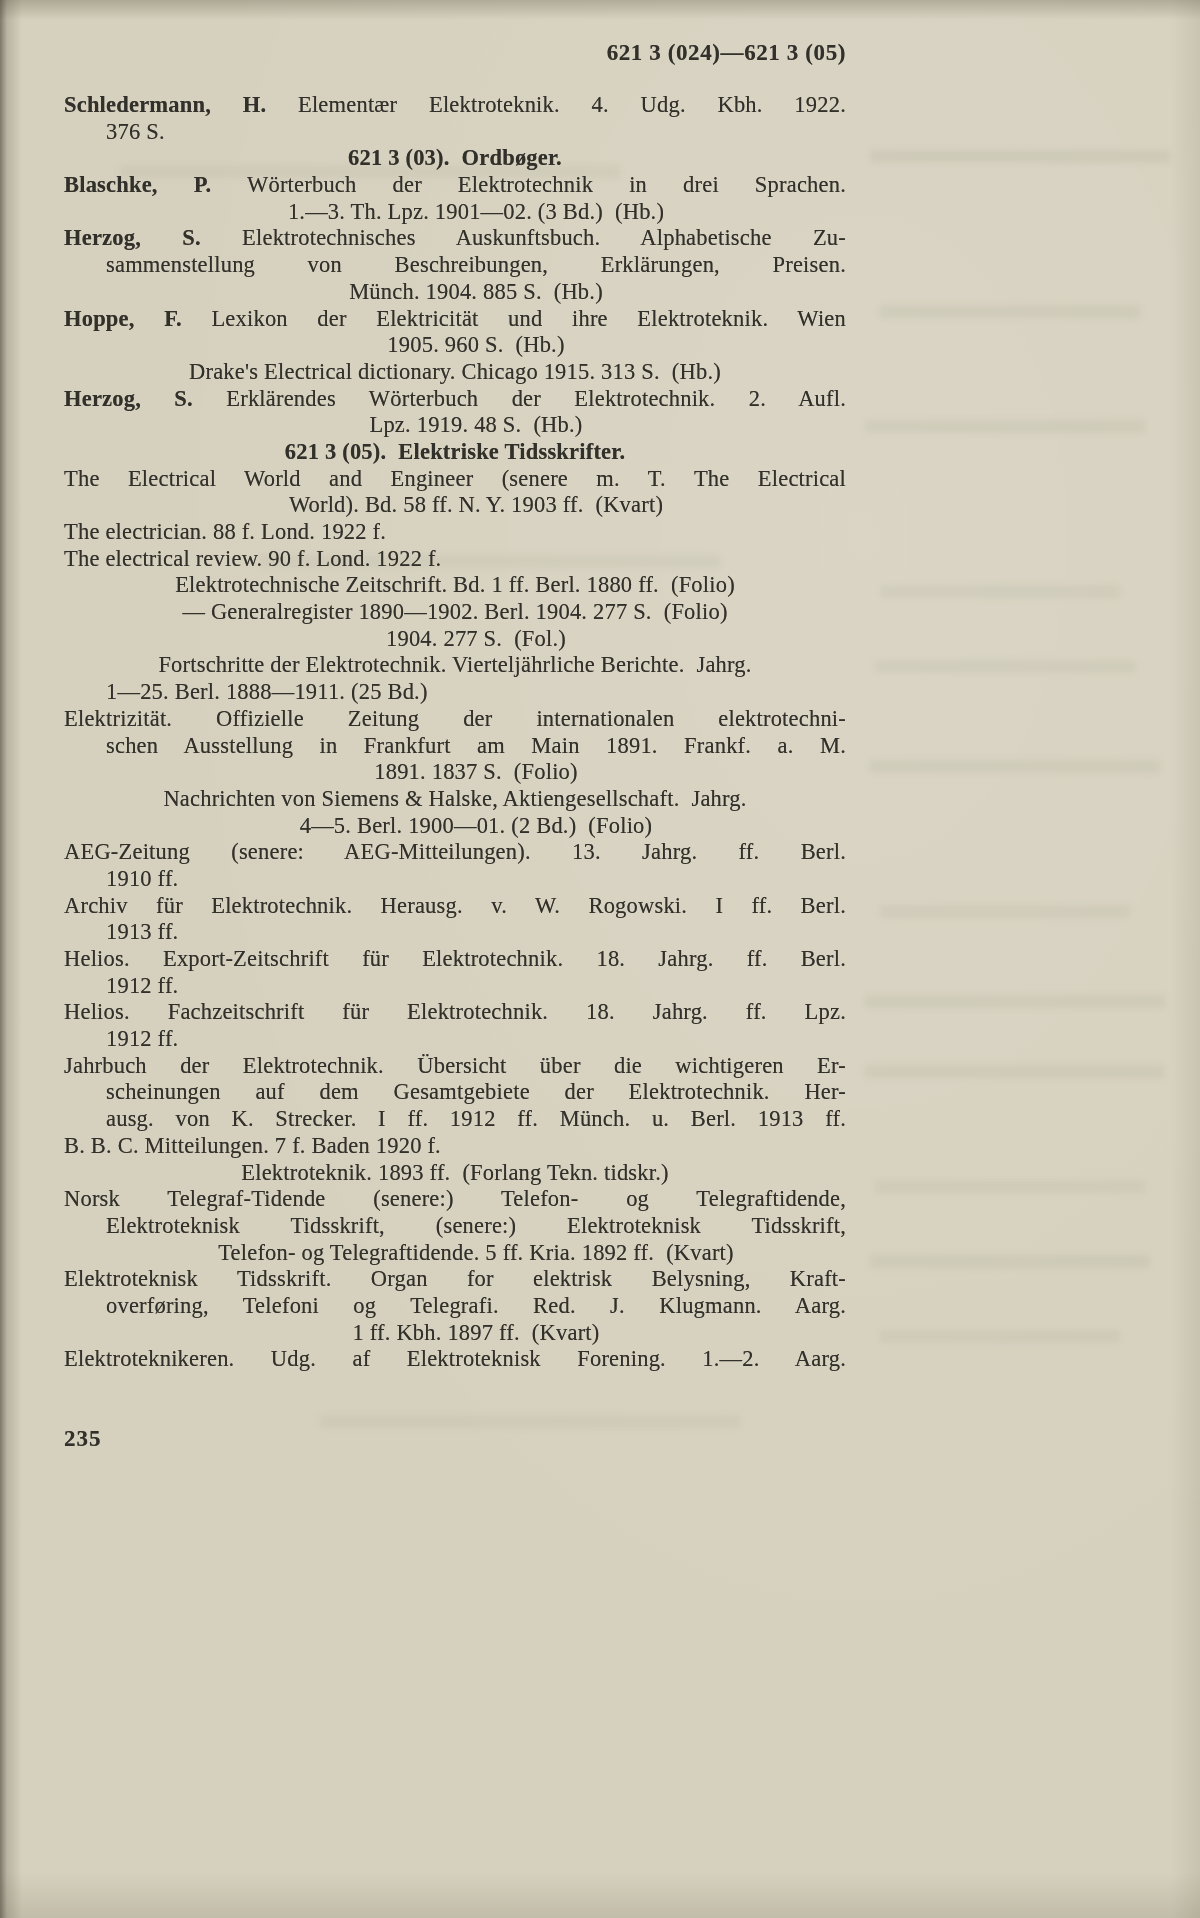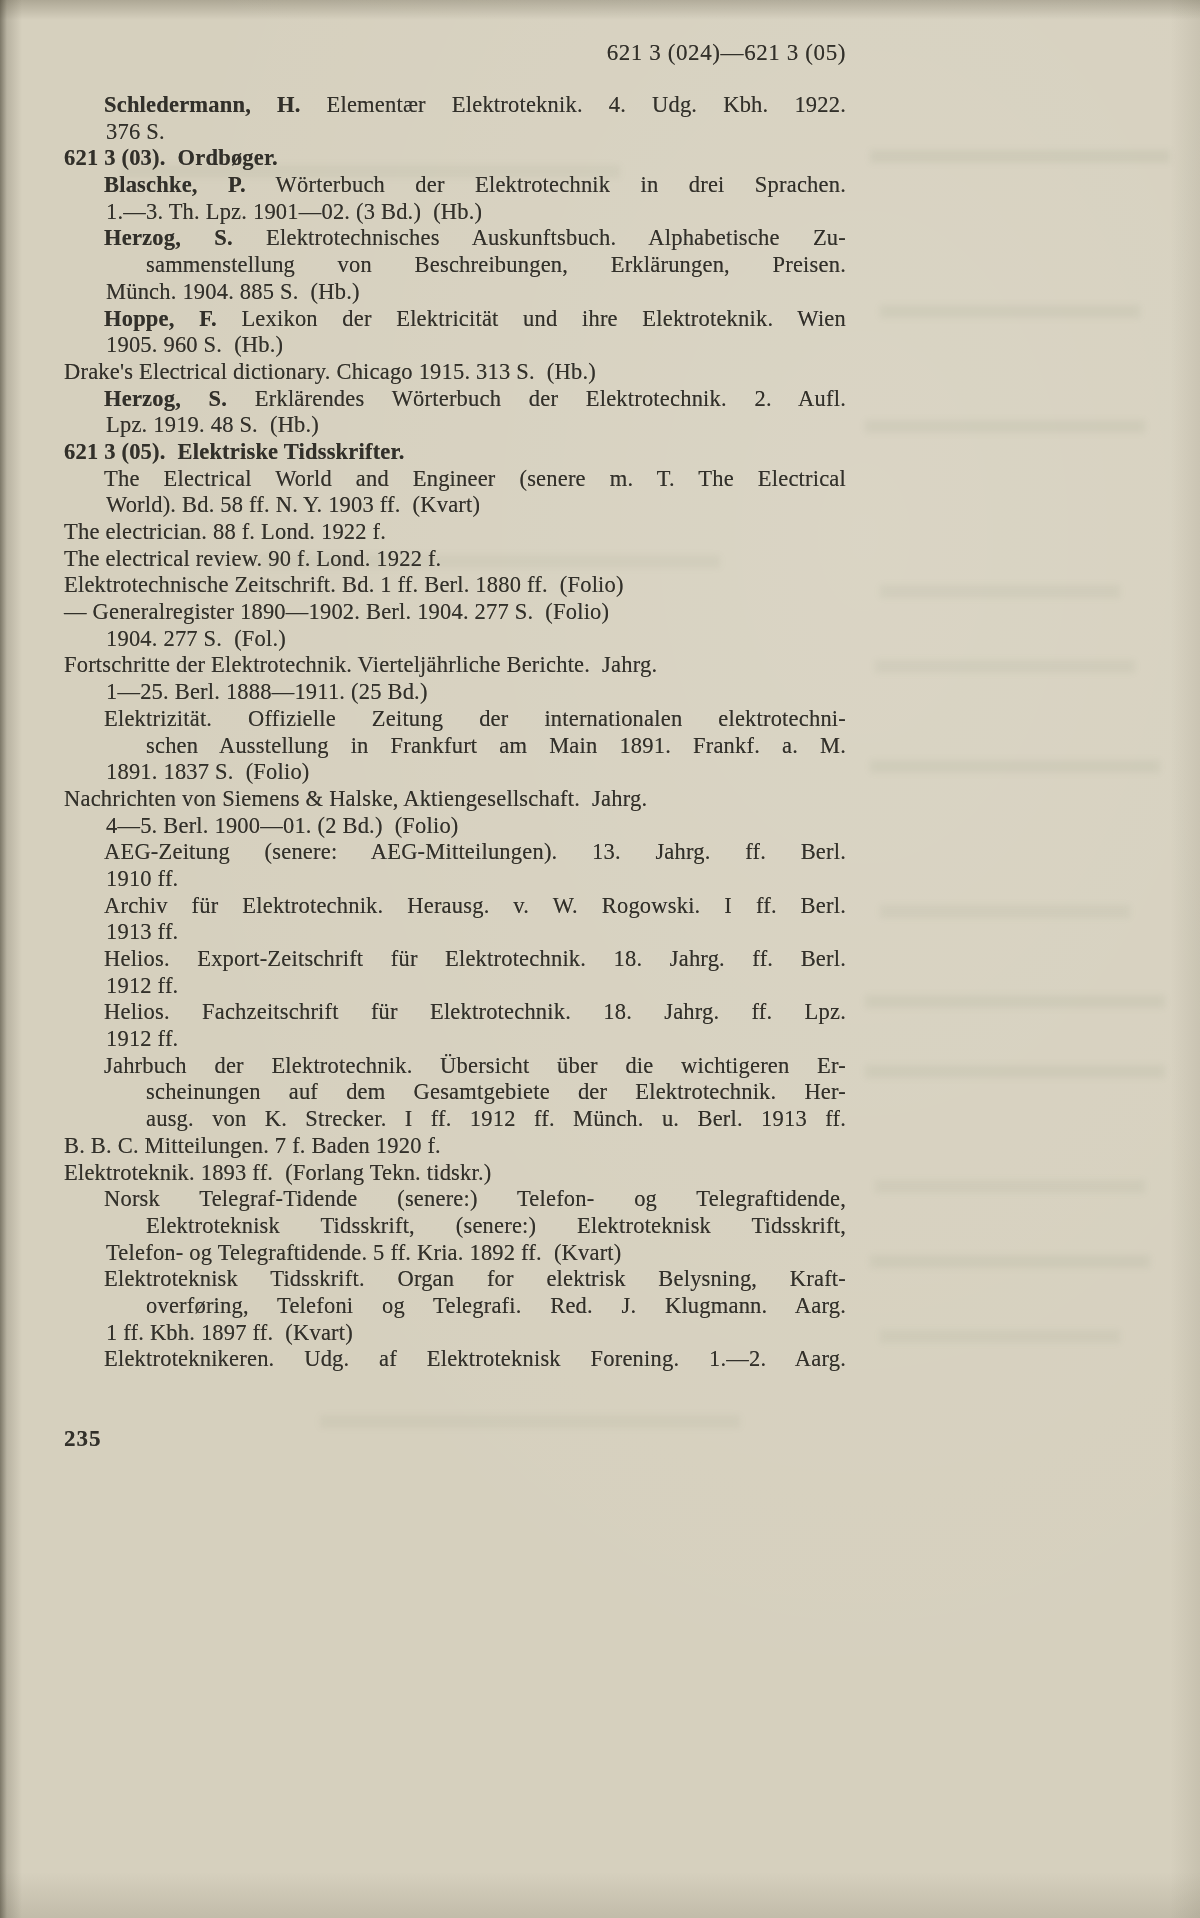--- a/index.html
+++ b/index.html
@@ -57,46 +57,45 @@
       870px 760px, 880px 905px, 865px 1065px, 875px 1180px,
       870px 1255px, 880px 1330px, 865px 995px, 875px 660px,
       120px 165px, 260px 555px, 320px 1415px;
   }
   .header {
     position: absolute;
     top: 40px;
     left: 64px;
     width: 782px;
     text-align: right;
-    font-weight: normal;
+    font-weight: bold;
     font-size: 23px;
     letter-spacing: 0.6px;
   }
   .content {
     position: absolute;
     top: 92px;
     left: 64px;
     width: 782px;
     font-size: 22.5px;
     line-height: 26.7px;
     letter-spacing: 0.2px;
   }
   .line {
     height: 26.7px;
     overflow: visible;
   }
   .line.indent { padding-left: 42px; }
   .line.fill {
     text-align: justify;
     text-align-last: justify;
-    margin-left: 40px;
   }
   .line.has-right {
     display: flex;
-    justify-content: flex-start;
+    justify-content: center;
   }
   .line.has-right .rseg {
     flex: 0 0 auto;
     margin-left: 12px;
   }
   .b { font-weight: bold; }
   .pageno {
     position: absolute;
     top: 1426px;
     left: 64px;

